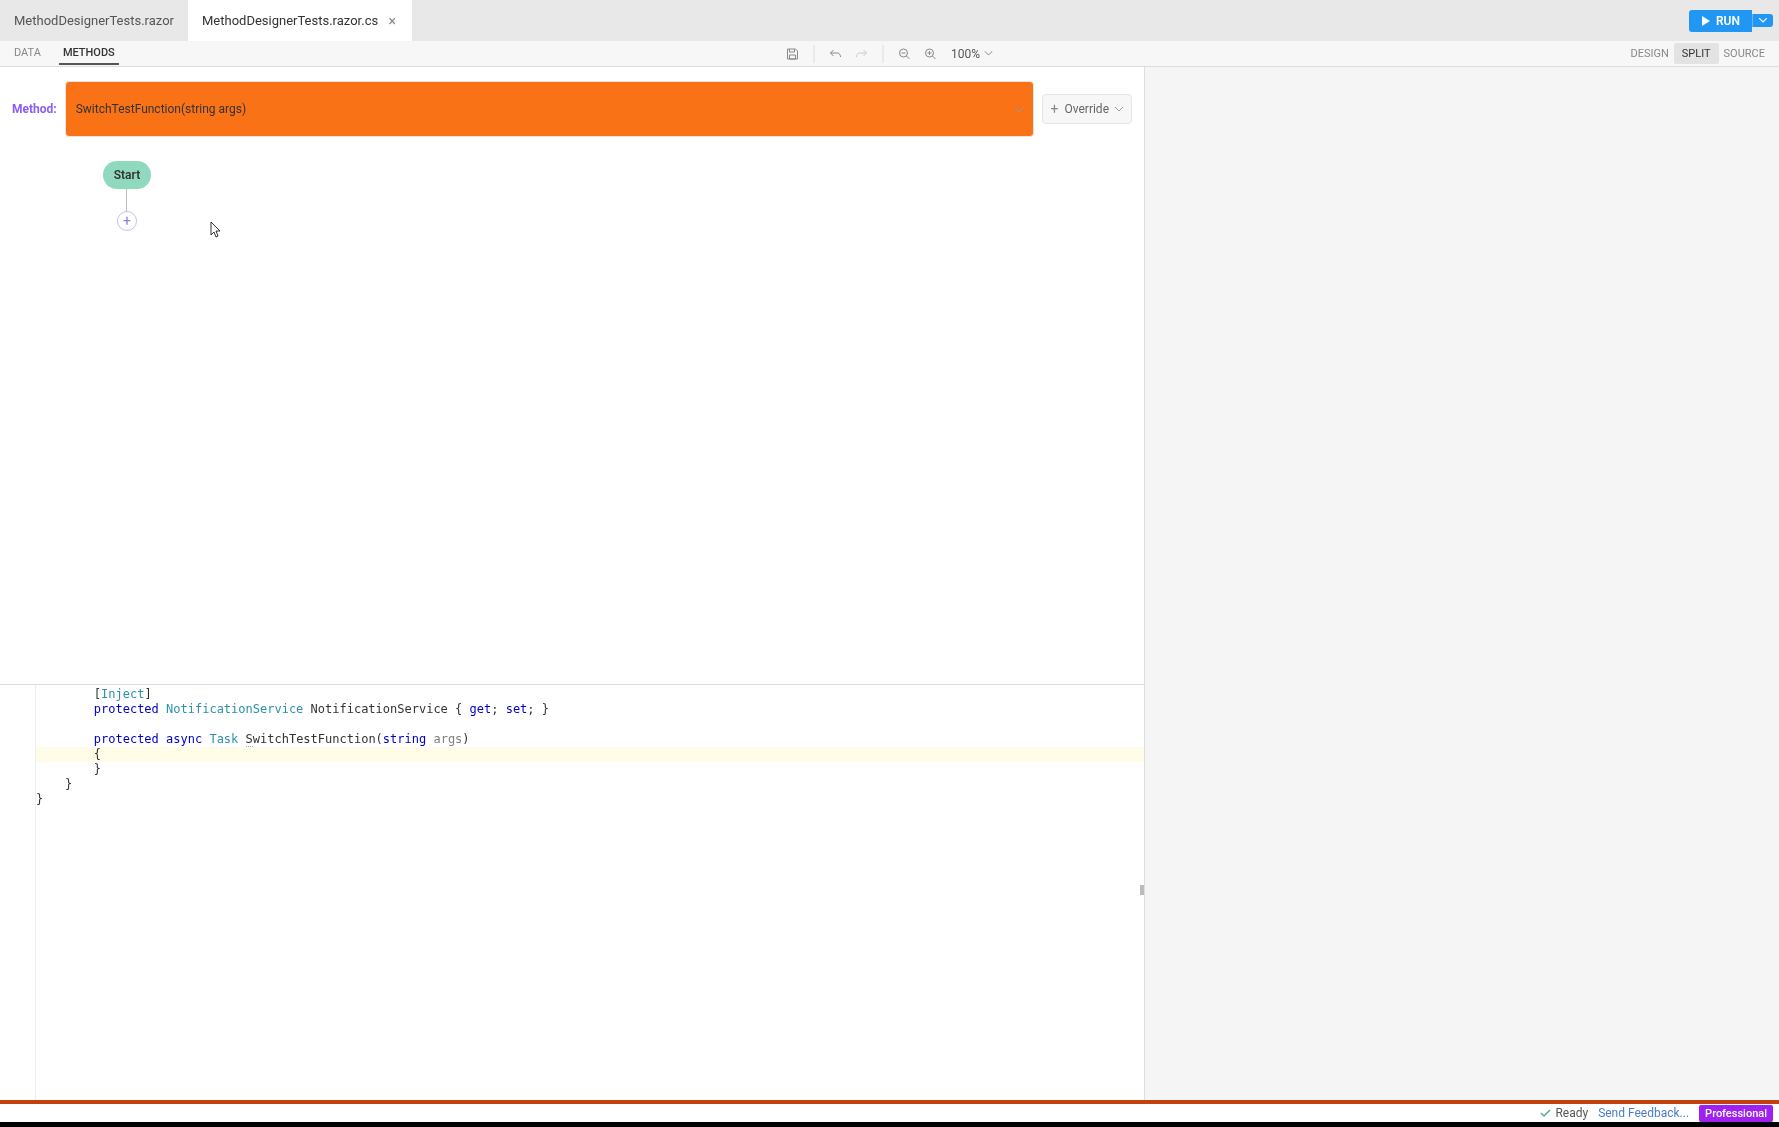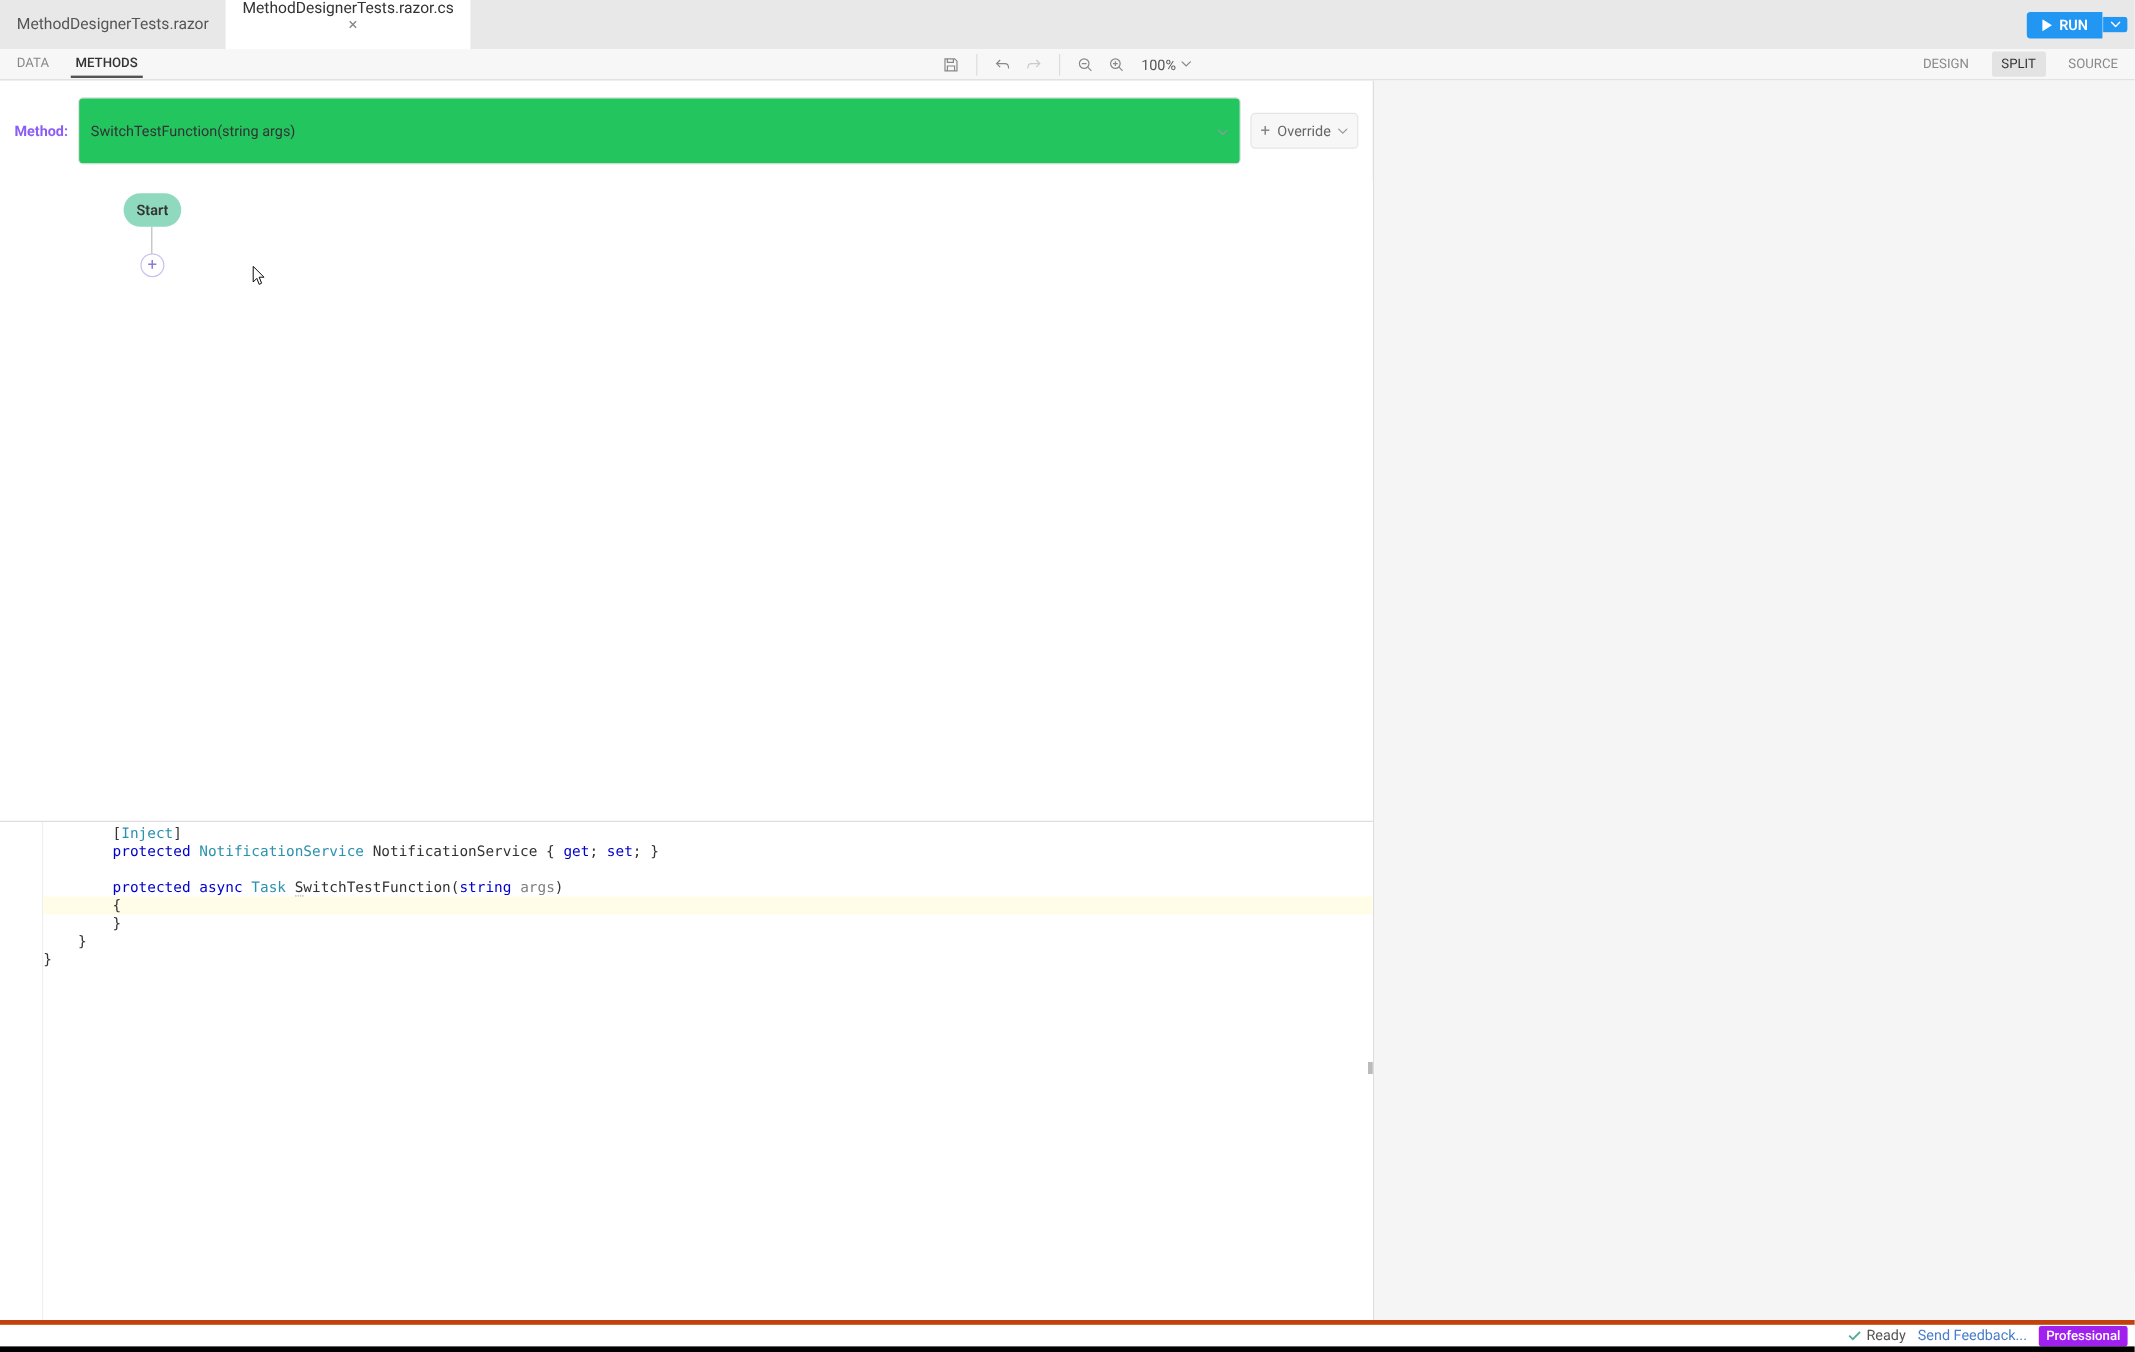--- a/index.html
+++ b/index.html
@@ -1,52 +1,52 @@
 <!DOCTYPE html>
 <html><head>
   <meta charset="utf-8">
   <style>
     * { box-sizing: border-box; margin: 0; padding: 0; }
     body { font-family: -apple-system, BlinkMacSystemFont, "Segoe UI", Roboto, sans-serif; font-size: 13px; color: #333; background: #fff; overflow: hidden; height: 100vh; display: flex; flex-direction: column; }
     
     
     .tab-bar { display: flex; background: #e8e8e8; height: 41px; align-items: stretch; }
     .tab { display: flex; align-items: center; padding: 0 14px; color: #555; cursor: pointer; user-select: none; }
-    .tab.active { background: #fff; color: #333; flex-direction: column; }
+    .tab.active { background: #fff; color: #333; }
     .tab-close { margin-left: 8px; width: 12px; height: 12px; display: inline-flex; align-items: center; justify-content: center; color: #888; cursor: pointer; font-size: 14px; }
     .spacer { flex: 1; }
     
     
     .run-area { display: flex; align-items: center; padding-right: 6px; }
     .run-button { display: flex; align-items: center; background: #2196f3; color: #fff; border-radius: 3px 0 0 3px; padding: 4px 12px; font-size: 12px; font-weight: 600; cursor: pointer; }
     .run-button svg { margin-right: 5px; }
     .run-dropdown { background: #2196f3; color: #fff; border-radius: 0 3px 3px 0; padding: 4px 6px; cursor: pointer; border-left: 1px solid rgba(255,255,255,0.3); display: flex; align-items: center; }
     
     
     .toolbar { display: flex; align-items: center; height: 26px; border-bottom: 1px solid #ddd; background: #f7f7f7; }
     .toolbar-left { display: flex; padding-left: 10px; gap: 14px; }
     .toolbar-tab { font-size: 11px; color: #888; cursor: pointer; padding: 4px 4px; }
     .toolbar-tab.active { color: #333; border-bottom: 2px solid #555; font-weight: 500; }
     .toolbar-center { position: absolute; left: 50%; transform: translateX(-50%); display: flex; align-items: flex-end; gap: 8px; }
     .toolbar-icon { width: 18px; height: 18px; display: inline-flex; align-items: center; justify-content: center; color: #888; cursor: pointer; }
     .toolbar-sep { width: 1px; height: 18px; background: #ddd; margin: 0 4px;}
     .zoom-select { display: flex; align-items: center; font-size: 12px; color: #555; cursor: pointer; gap: 4px; padding: 2px 4px;}
-    .toolbar-right { margin-left: auto; display: flex; gap: 15px; padding-right: 10px; }
+    .toolbar-right { margin-left: auto; display: flex; gap: 1px; padding-right: 10px; }
     .view-tab { font-size: 11px; color: #888; cursor: pointer; padding: 4px 4px;}
     .view-tab.active { color: #333; background: #e3e3e3; padding: 4px 8px; border-radius: 2px;}
     
     
     .main-split { flex: 1; display: flex; overflow: hidden; }
     .left-pane { flex: 1; display: flex; flex-direction: column; border-right: 1px solid #ddd; }
     .right-pane { width: 634px; background: #f5f5f5; }
     
     
     .method-bar { display: flex; align-items: center; padding: 14px 12px; gap: 8px; }
     .method-label { font-size: 12px; color: #8b5cf6; font-weight: bold; }
-    .method-select { flex: 1; background: #22c55e; border: 1px solid #e5e5e5; border-radius: 4px; padding: 20px 10px; display: flex; align-items: center; font-size: 12px; color: #333; cursor: pointer;}
+    .method-select { flex: 1; background: #f97316; border: 1px solid #e5e5e5; border-radius: 4px; padding: 20px 10px; display: flex; align-items: center; font-size: 12px; color: #333; cursor: pointer;}
     .method-caret { margin-left: auto; color: #999; }
     .override-btn { display: flex; align-items: center; gap: 6px; color: #666; font-size: 12px; cursor: pointer; padding: 6px 8px; background: #f7f7f7; border: 1px solid #e5e5e5; border-radius: 4px;}
     
     
     .designer { flex: 1; position: relative; background: #fff; }
     .start-node { position: absolute; left: 103px; top: 10px; width: 48px; height: 28px; background: #8fd9be; border-radius: 14px; display: flex; align-items: center; justify-content: center; font-size: 12px; font-weight: 600; color: #333; }
     .connector { position: absolute; left: 126px; top: 38px; width: 1px; height: 24px; background: #bbb; }
     .plus-node { position: absolute; left: 117px; top: 60px; width: 20px; height: 20px; border-radius: 50%; background: #fff; border: 1px solid #c7c0f0; display: flex; align-items: center; justify-content: center; color: #8a7dd6; font-size: 14px; cursor: pointer;}
     .cursor { position: absolute; left: 210px; top: 70px; width: 12px; height: 18px; pointer-events:none;}
     

